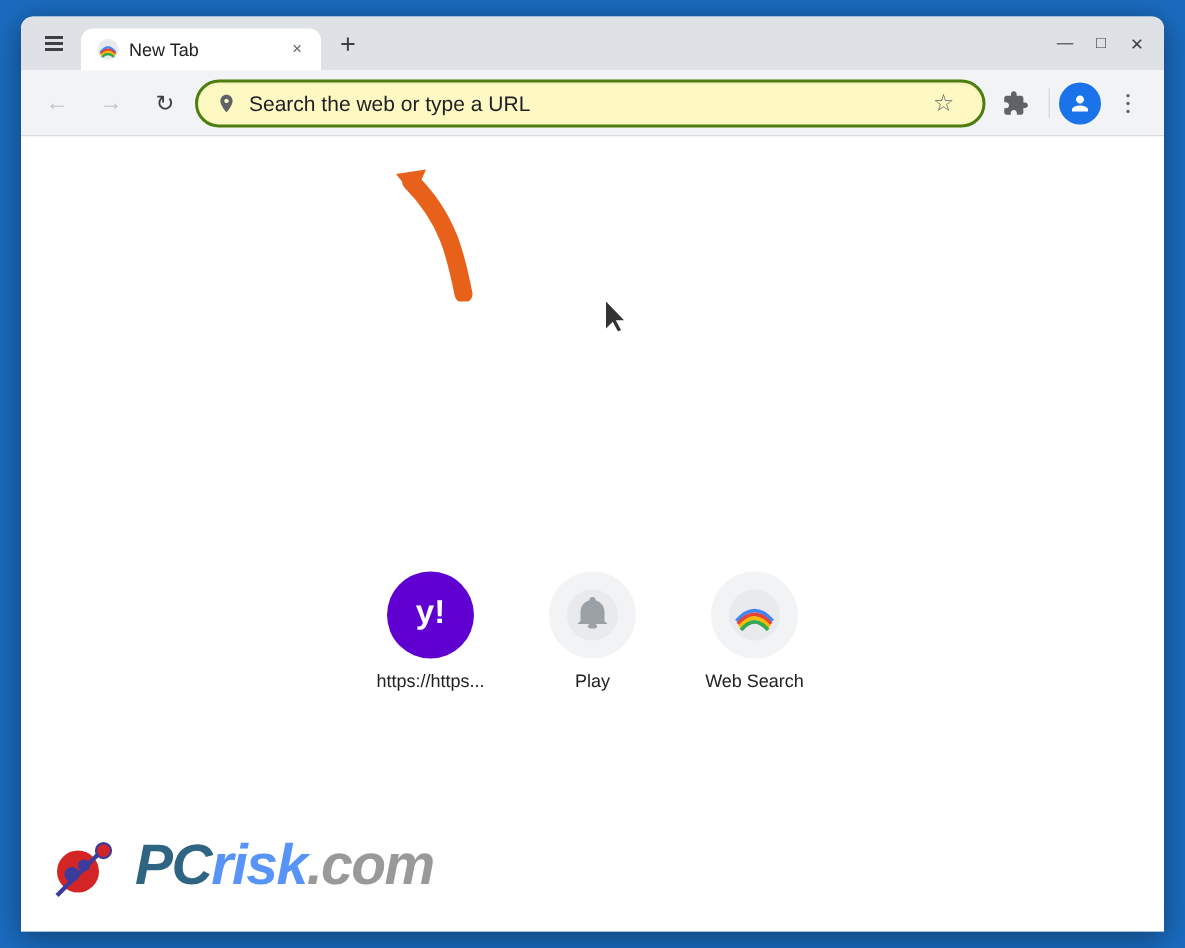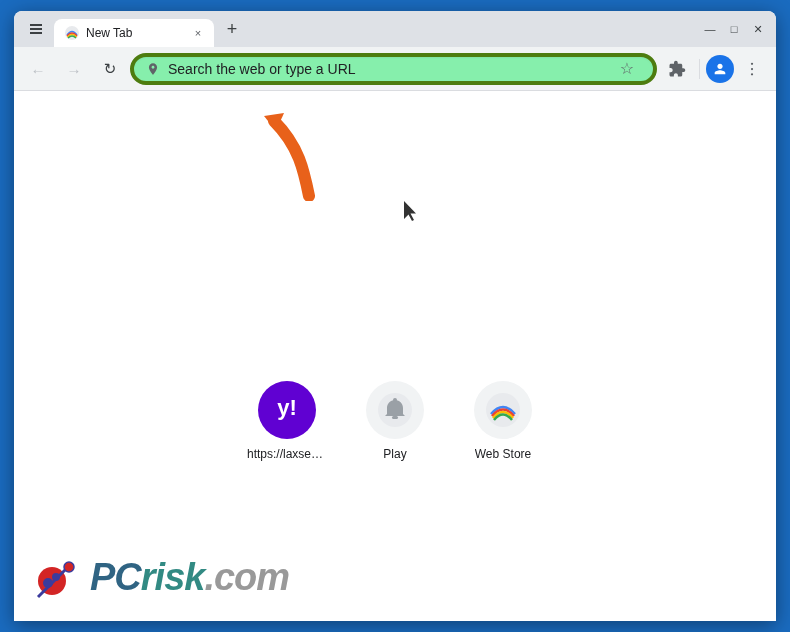--- a/index.html
+++ b/index.html
@@ -131,22 +131,22 @@
       cursor: pointer;
       display: flex; align-items: center; justify-content: center;
       color: #3c4043;
       font-size: 15px;
     }
     .nav-btn.disabled { color: #bdc1c6; cursor: default; }
 
     .address-bar-container {
       flex: 1;
       height: 32px;
-      background: #86efac;
-      border: 4px solid #4d7c0f;
+      background: #fef9c3;
+      border: 2px solid #4d7c0f;
       border-radius: 16px;
       display: flex;
       align-items: center;
       padding: 0 12px;
       gap: 8px;
       box-shadow: inset 0 1px 2px rgba(0,0,0,0.05);
     }
 
     .address-icon {
       color: #5f6368;
@@ -399,21 +399,21 @@
 
     <div class="shortcuts-section">
 
 
       <div class="shortcut-item">
         <div class="shortcut-icon" style="background:#6001d2;">
           <svg width="36" height="36" viewBox="0 0 36 36">
             <text x="50%" y="65%" text-anchor="middle" font-size="22" font-weight="bold" fill="white" font-family="Arial">y!</text>
           </svg>
         </div>
-        <span class="shortcut-label">https://laxsea...</span>
+        <span class="shortcut-label">https://https...</span>
       </div>
 
       <div class="shortcut-item">
         <div class="shortcut-icon">
           <svg width="36" height="36" viewBox="0 0 36 36">
             <circle cx="18" cy="18" r="17" fill="#e8eaed"></circle>
             <path d="M18 8 C13 8 10 12 10 16 L10 22 L8 24 L28 24 L26 22 L26 16 C26 12 23 8 18 8Z" fill="#9aa0a6"></path>
             <rect x="15" y="24" width="6" height="3" rx="1.5" fill="#9aa0a6"></rect>
             <circle cx="18" cy="8" r="2" fill="#9aa0a6"></circle>
           </svg>
@@ -424,33 +424,33 @@
       <div class="shortcut-item">
         <div class="shortcut-icon">
           <svg width="36" height="36" viewBox="0 0 36 36">
             <circle cx="18" cy="18" r="17" fill="#e8eaed"></circle>
             <path d="M6 22 Q18 8 30 22" stroke="#4285f4" stroke-width="2.5" fill="none"></path>
             <path d="M7 24 Q18 11 29 24" stroke="#ea4335" stroke-width="2.5" fill="none"></path>
             <path d="M8 26 Q18 14 28 26" stroke="#fbbc04" stroke-width="2.5" fill="none"></path>
             <path d="M9 28 Q18 17 27 28" stroke="#34a853" stroke-width="2.5" fill="none"></path>
           </svg>
         </div>
-        <span class="shortcut-label">Web Store</span>
+        <span class="shortcut-label">Web Search</span>
       </div>
 
     </div>
 
     <div class="watermark">
 
       <svg class="watermark-icon" viewBox="0 0 48 48">
         <circle cx="18" cy="28" r="14" fill="#c00"></circle>
         <circle cx="14" cy="30" r="5" fill="#1a1a8c"></circle>
         <circle cx="22" cy="24" r="4" fill="#1a1a8c"></circle>
         <line x1="4" y1="44" x2="32" y2="16" stroke="#1a1a8c" stroke-width="3"></line>
         <circle cx="35" cy="14" r="5" fill="#c00" stroke="#1a1a8c" stroke-width="1.5"></circle>
       </svg>
       <div style="font-size:38px;font-weight:900;font-style:italic;letter-spacing:-1px;color:#999;">
-        <span style="color:#0c4a6e;">PC</span><span style="color:#0f766e;">risk</span><span style="color:#888;font-size:38px;">.com</span>
+        <span style="color:#0c4a6e;">PC</span><span style="color:#3b82f6;">risk</span><span style="color:#888;font-size:38px;">.com</span>
       </div>
     </div>
 
   </div>
 </div>
 
 </body></html>

